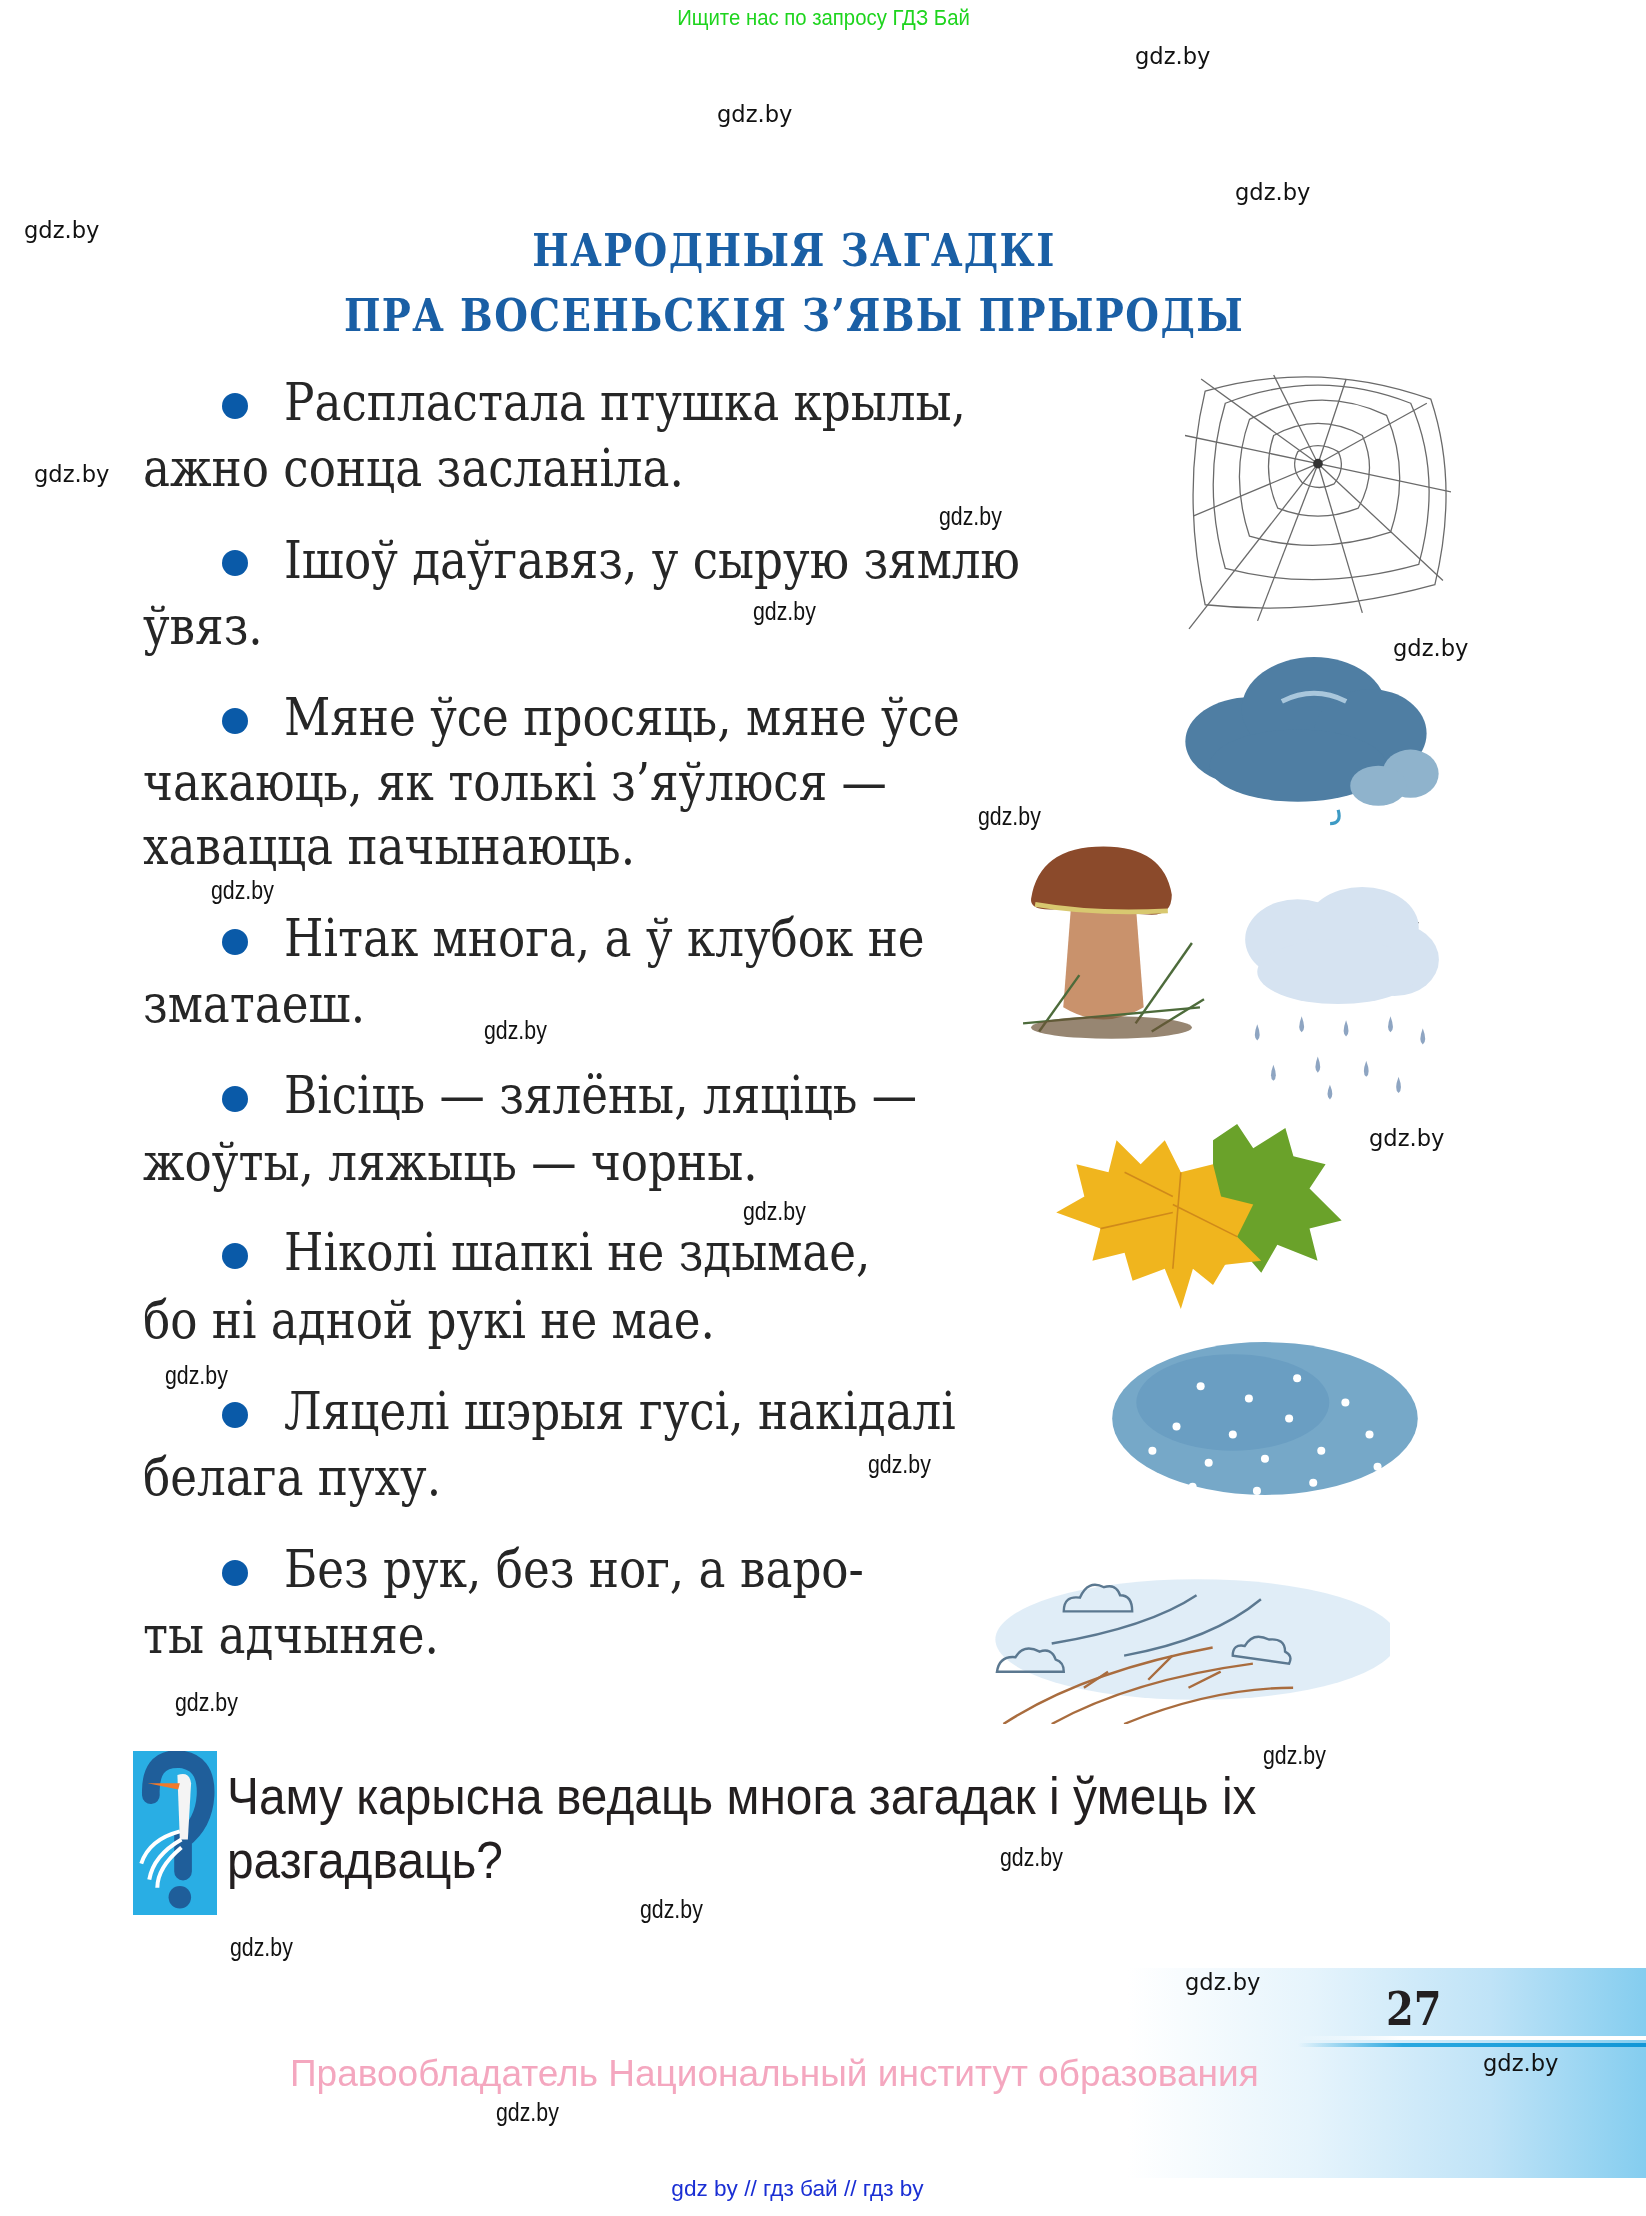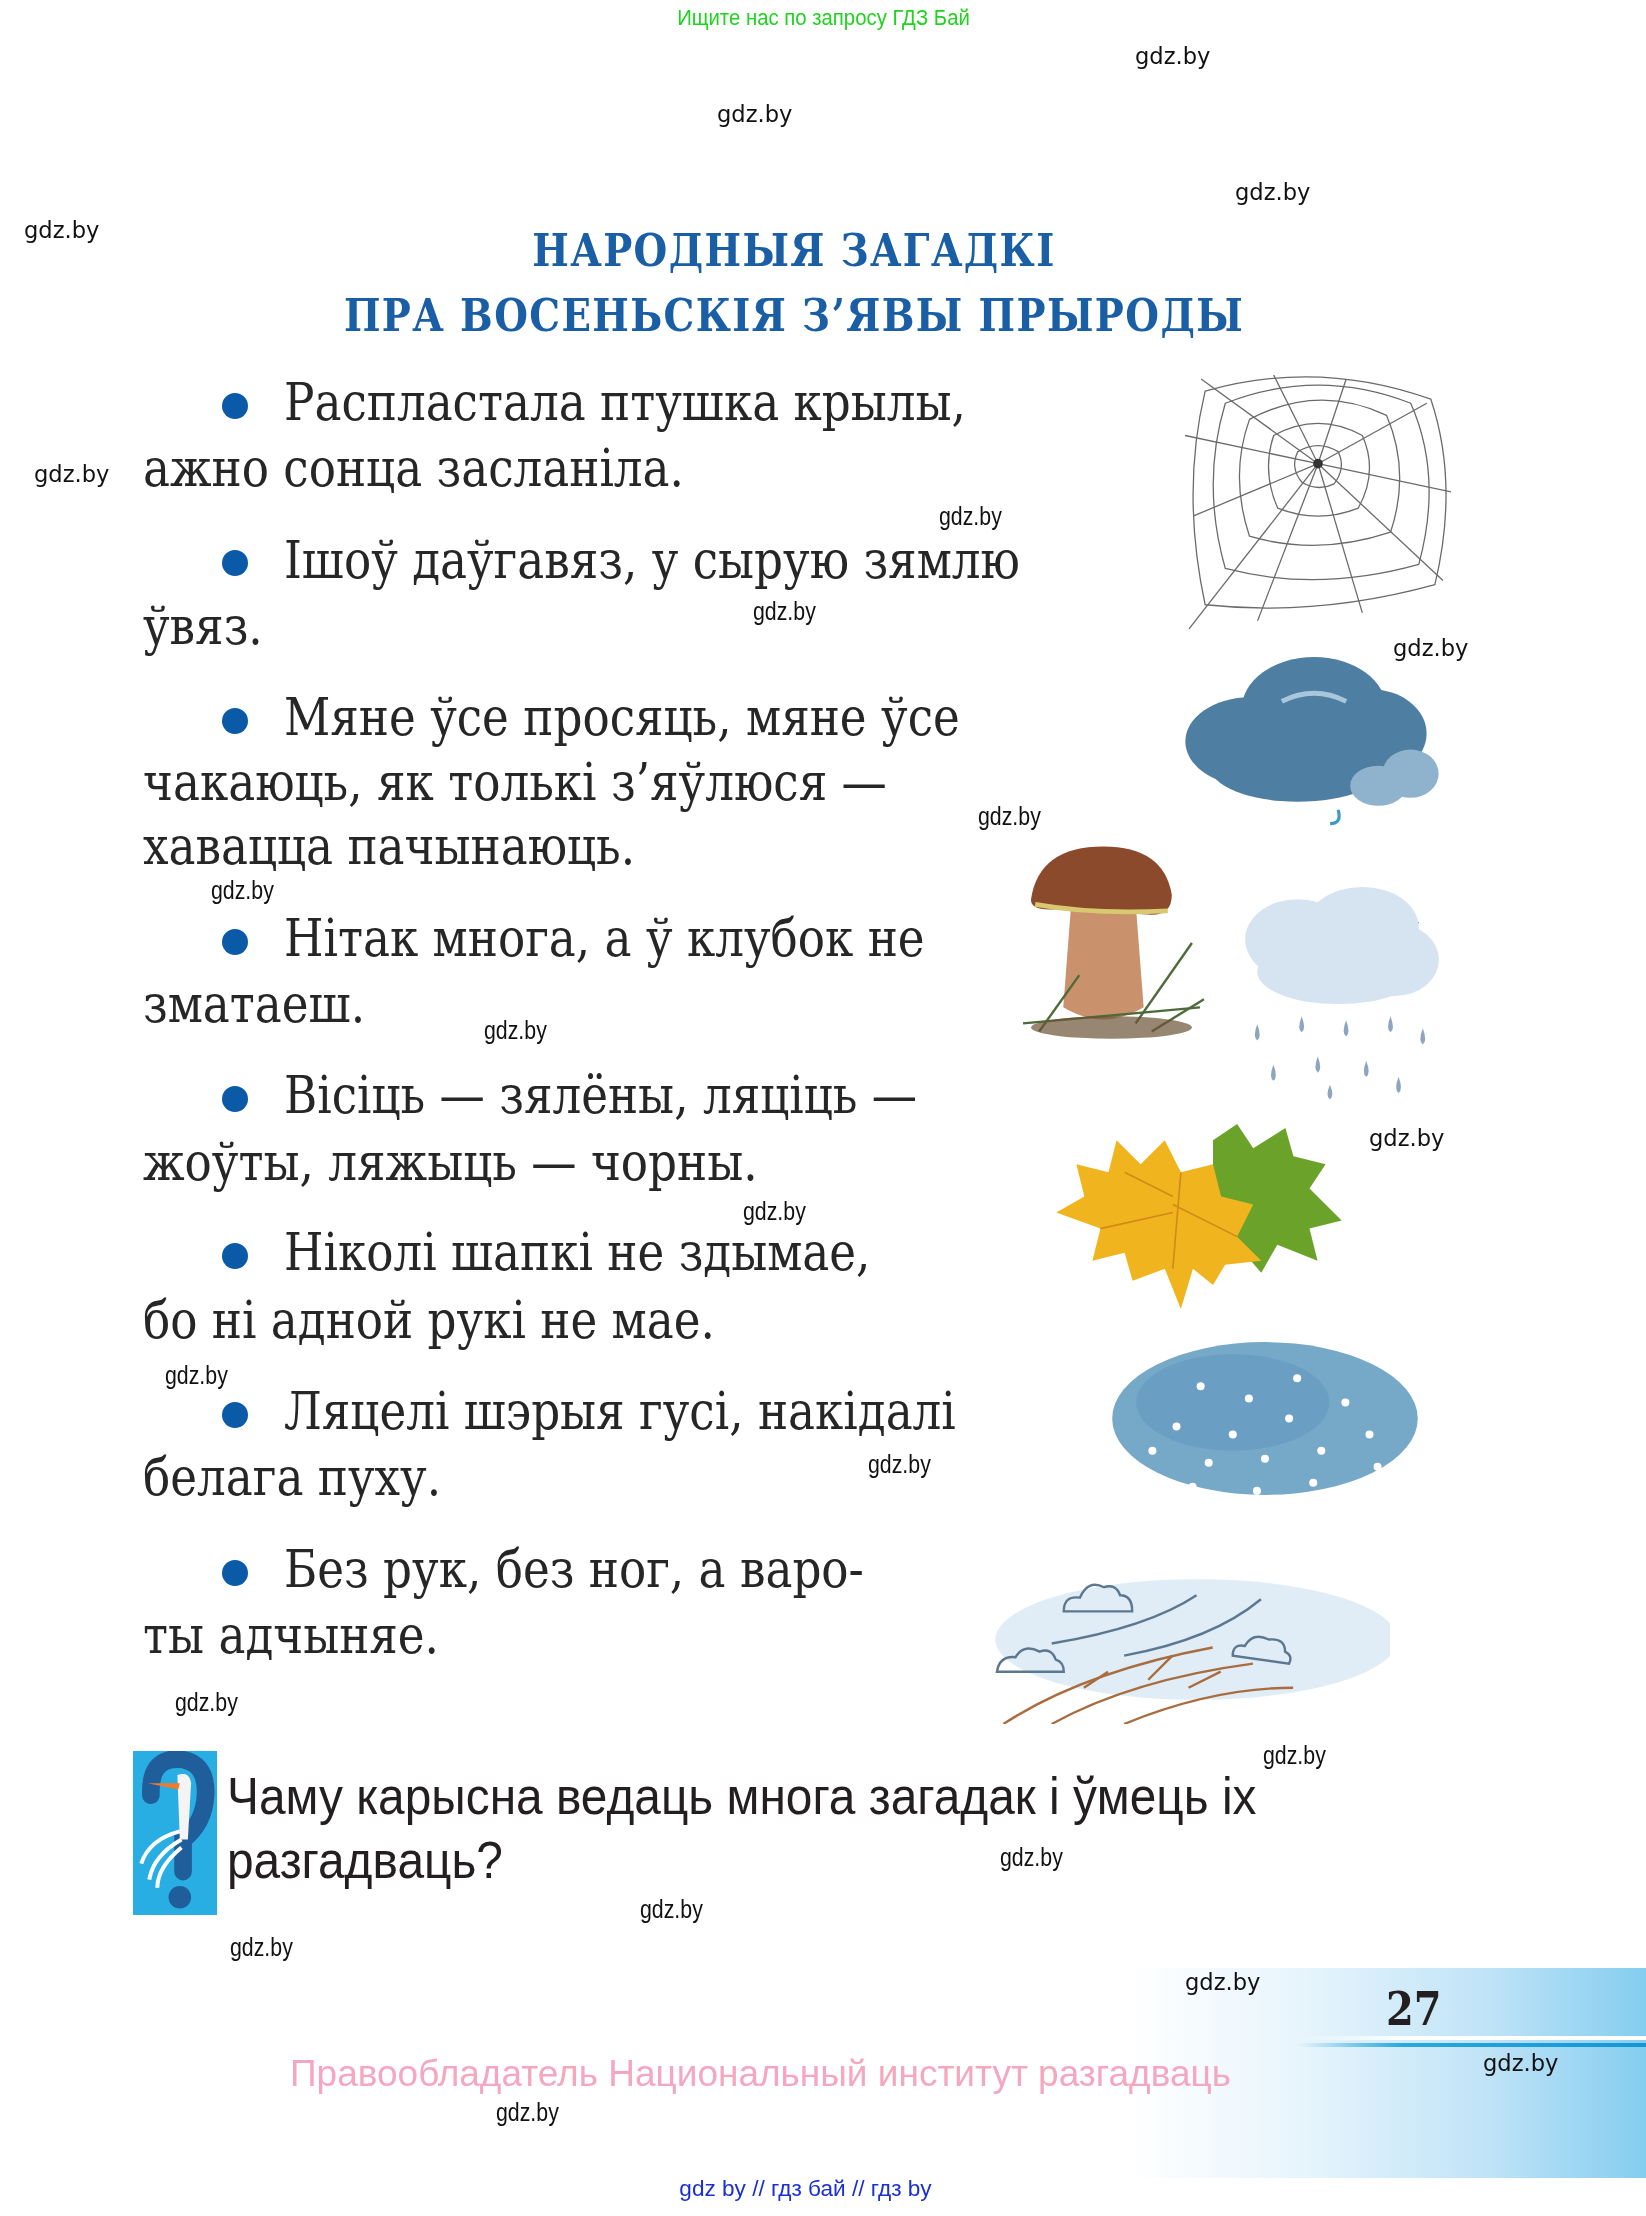--- a/index.html
+++ b/index.html
@@ -60,21 +60,21 @@
   .page-num {
     position: absolute; left: 1386px; top: 1981px; font-family: "DejaVu Serif", serif;
     font-size: 47px; font-weight: bold; color: #231f20; transform: scaleX(0.85); transform-origin: left top;
   }
   .copyright {
     position: absolute; left: 290px; top: 2053px; font-family: "Liberation Sans", sans-serif;
     font-size: 37px; color: #f4a7bf; white-space: nowrap;
   }
   .footer-links {
     position: absolute; top: 2176px; left: 0; width: 1595px; text-align: center;
-    font-family: "Liberation Sans", sans-serif; font-size: 22.6px; color: #1a2fd4; padding-left: 8px;
+    font-family: "Liberation Sans", sans-serif; font-size: 22.6px; color: #1a2fd4;
   }
   .pic { position: absolute; }
 </style>
 </head>
 <body>
 
 <div class="top-banner">Ищите нас по запросу ГДЗ Бай</div>
 
 <div class="wm" style="left:1135px;top:45px">gdz.by</div>
 <div class="wm" style="left:717px;top:103px">gdz.by</div>
@@ -284,17 +284,17 @@
   <div class="question" style="top:1834px">разгадваць?</div>
 </div>
 
 <div class="page-band"></div>
 <div class="page-line-white"></div>
 <div class="page-line-blue"></div>
 <div class="page-num">27</div>
 <div class="wm" style="left:1185px;top:1971px">gdz.by</div>
 <div class="wm" style="left:1483px;top:2052px">gdz.by</div>
 
-<div class="copyright">Правообладатель Национальный институт разгадваць</div>
+<div class="copyright">Правообладатель Национальный институт образования</div>
 <div class="wm cond" style="left:496px;top:2099px">gdz.by</div>
 
 <div class="footer-links">gdz by  //  гдз бай  //  гдз by</div>
 
 
 </body></html>

